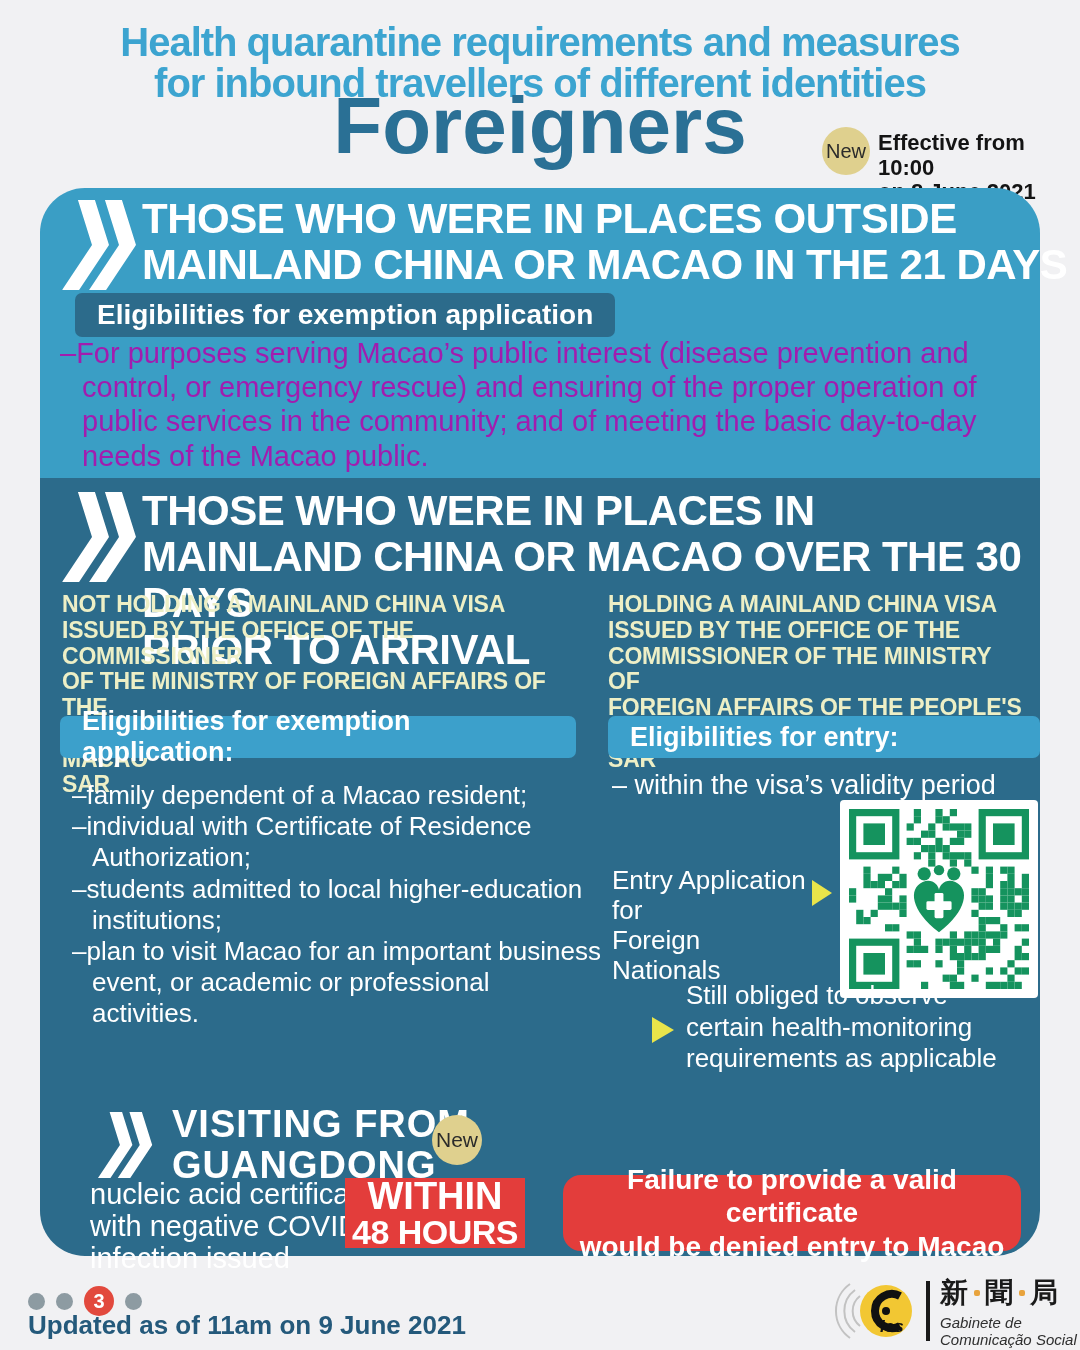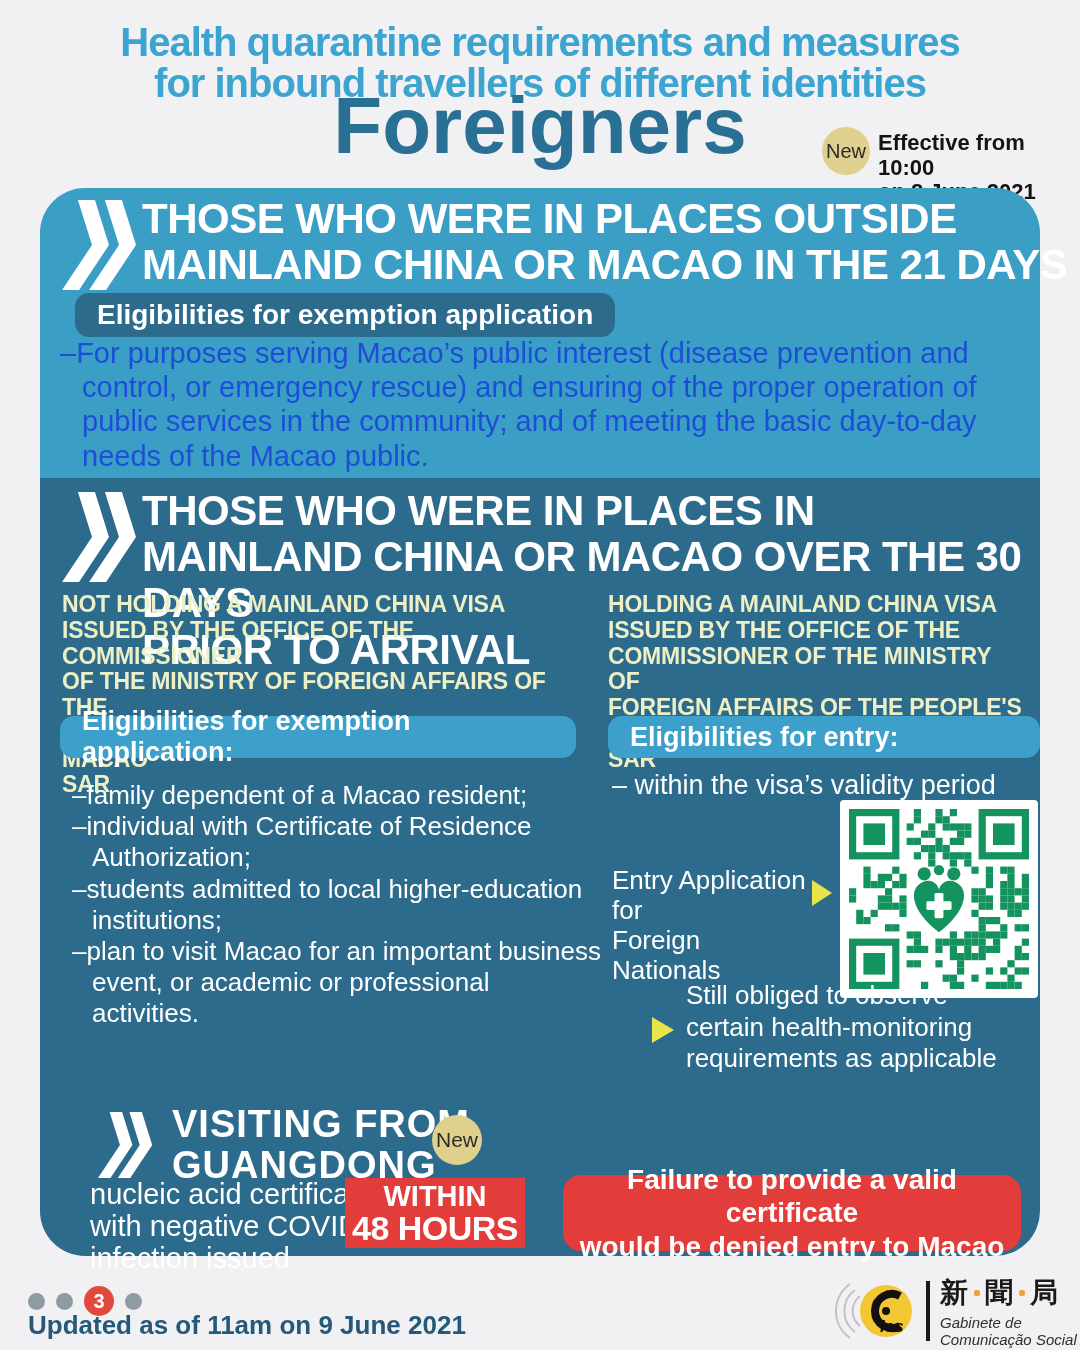--- a/index.html
+++ b/index.html
@@ -22,28 +22,28 @@
   .sec2-bg{position:absolute;left:40px;top:478px;width:1000px;height:778px;background:#2c6b8b;border-radius:0 0 45px 45px;}
 
   
   .chev{position:absolute;}
   .chev svg{display:block;}
 
   .sec-h2{position:absolute;color:#fff;font-weight:bold;font-size:42px;line-height:1.1;letter-spacing:-0.5px;}
   .h2-1{left:142px;top:196px;}
   .h2-2{left:142px;top:488px;}
 
-  .pill{position:absolute;border-radius:14px;color:#fff;font-weight:bold;
+  .pill{position:absolute;border-radius:7px;color:#fff;font-weight:bold;
     display:flex;align-items:center;padding:0 22px;box-sizing:border-box;}
   .pill-dark{left:75px;top:293px;height:44px;background:#2c6b8b;font-size:28px;}
   .pill-light{background:#3ca0cb;height:42px;font-size:27px;}
   .pill-left{left:60px;top:716px;width:516px;}
   .pill-right{left:608px;top:716px;width:432px;}
 
-  .para{position:absolute;left:60px;top:336px;width:940px;color:#1d4ed8;font-size:29px;line-height:1.18;
+  .para{position:absolute;left:60px;top:336px;width:940px;color:#a21caf;font-size:29px;line-height:1.18;
     padding-left:22px;text-indent:-22px;}
 
   .col-h3{position:absolute;color:#edefc6;font-weight:bold;font-size:23px;line-height:1.12;letter-spacing:-0.2px;}
   .h3-left{left:62px;top:592px;width:520px;}
   .h3-right{left:608px;top:592px;width:420px;}
 
   ul.exempt{position:absolute;left:60px;top:768px;width:530px;margin:12px;padding:0;list-style:none;
     color:#fff;font-size:26px;line-height:1.2;}
   ul.exempt li{padding-left:20px;text-indent:-20px;}
   .li-dash{display:inline;}
@@ -61,21 +61,21 @@
   .note{position:absolute;left:652px;top:980px;width:380px;display:flex;align-items:center;}
   .tri-note{flex:0 0 auto;margin-top:5px;border-top:13px solid transparent;border-bottom:13px solid transparent;border-left:22px solid #e9e44a;width:0;height:0;}
   .note-text{margin-left:12px;color:#fff;font-size:26px;line-height:1.22;width:340px;}
 
   
   .gd-h2{position:absolute;left:172px;top:1104px;color:#fff;font-weight:bold;font-size:38px;line-height:1.08;letter-spacing:1px;}
   .badge-gd{left:432px;top:1115px;width:50px;height:50px;font-size:21px;}
   .gd-req{position:absolute;left:90px;top:1179px;color:#fff;font-size:29px;line-height:1.1;}
   .within-box{position:absolute;left:345px;top:1178px;width:180px;height:70px;background:#e33d3b;color:#fff;
     display:flex;flex-direction:column;align-items:center;justify-content:center;font-weight:bold;line-height:1.0;}
-  .within-1{font-size:29px;}
+  .within-1{font-size:38px;}
   .within-2{font-size:34px;letter-spacing:-0.5px;}
   .failure-box{position:absolute;left:550px;top:1175px;width:458px;height:76px;background:#e33d3b;border-radius:18px;
     color:#fff;font-weight:bold;font-size:28px;line-height:1.2;display:flex;align-items:center;justify-content:center;text-align:center;margin-left:13px;}
 
   
   .dots{position:absolute;left:28px;top:1286px;display:flex;align-items:center;gap:11px;}
   .dot{width:17px;height:17px;border-radius:50%;background:#8d9ba2;}
   .dot-red{width:30px;height:30px;border-radius:50%;background:#e2493d;color:#fff;font-weight:bold;font-size:20px;
     display:flex;align-items:center;justify-content:center;}
   .updated{position:absolute;left:28px;top:1310px;font-size:26px;font-weight:bold;color:#24597b;}

